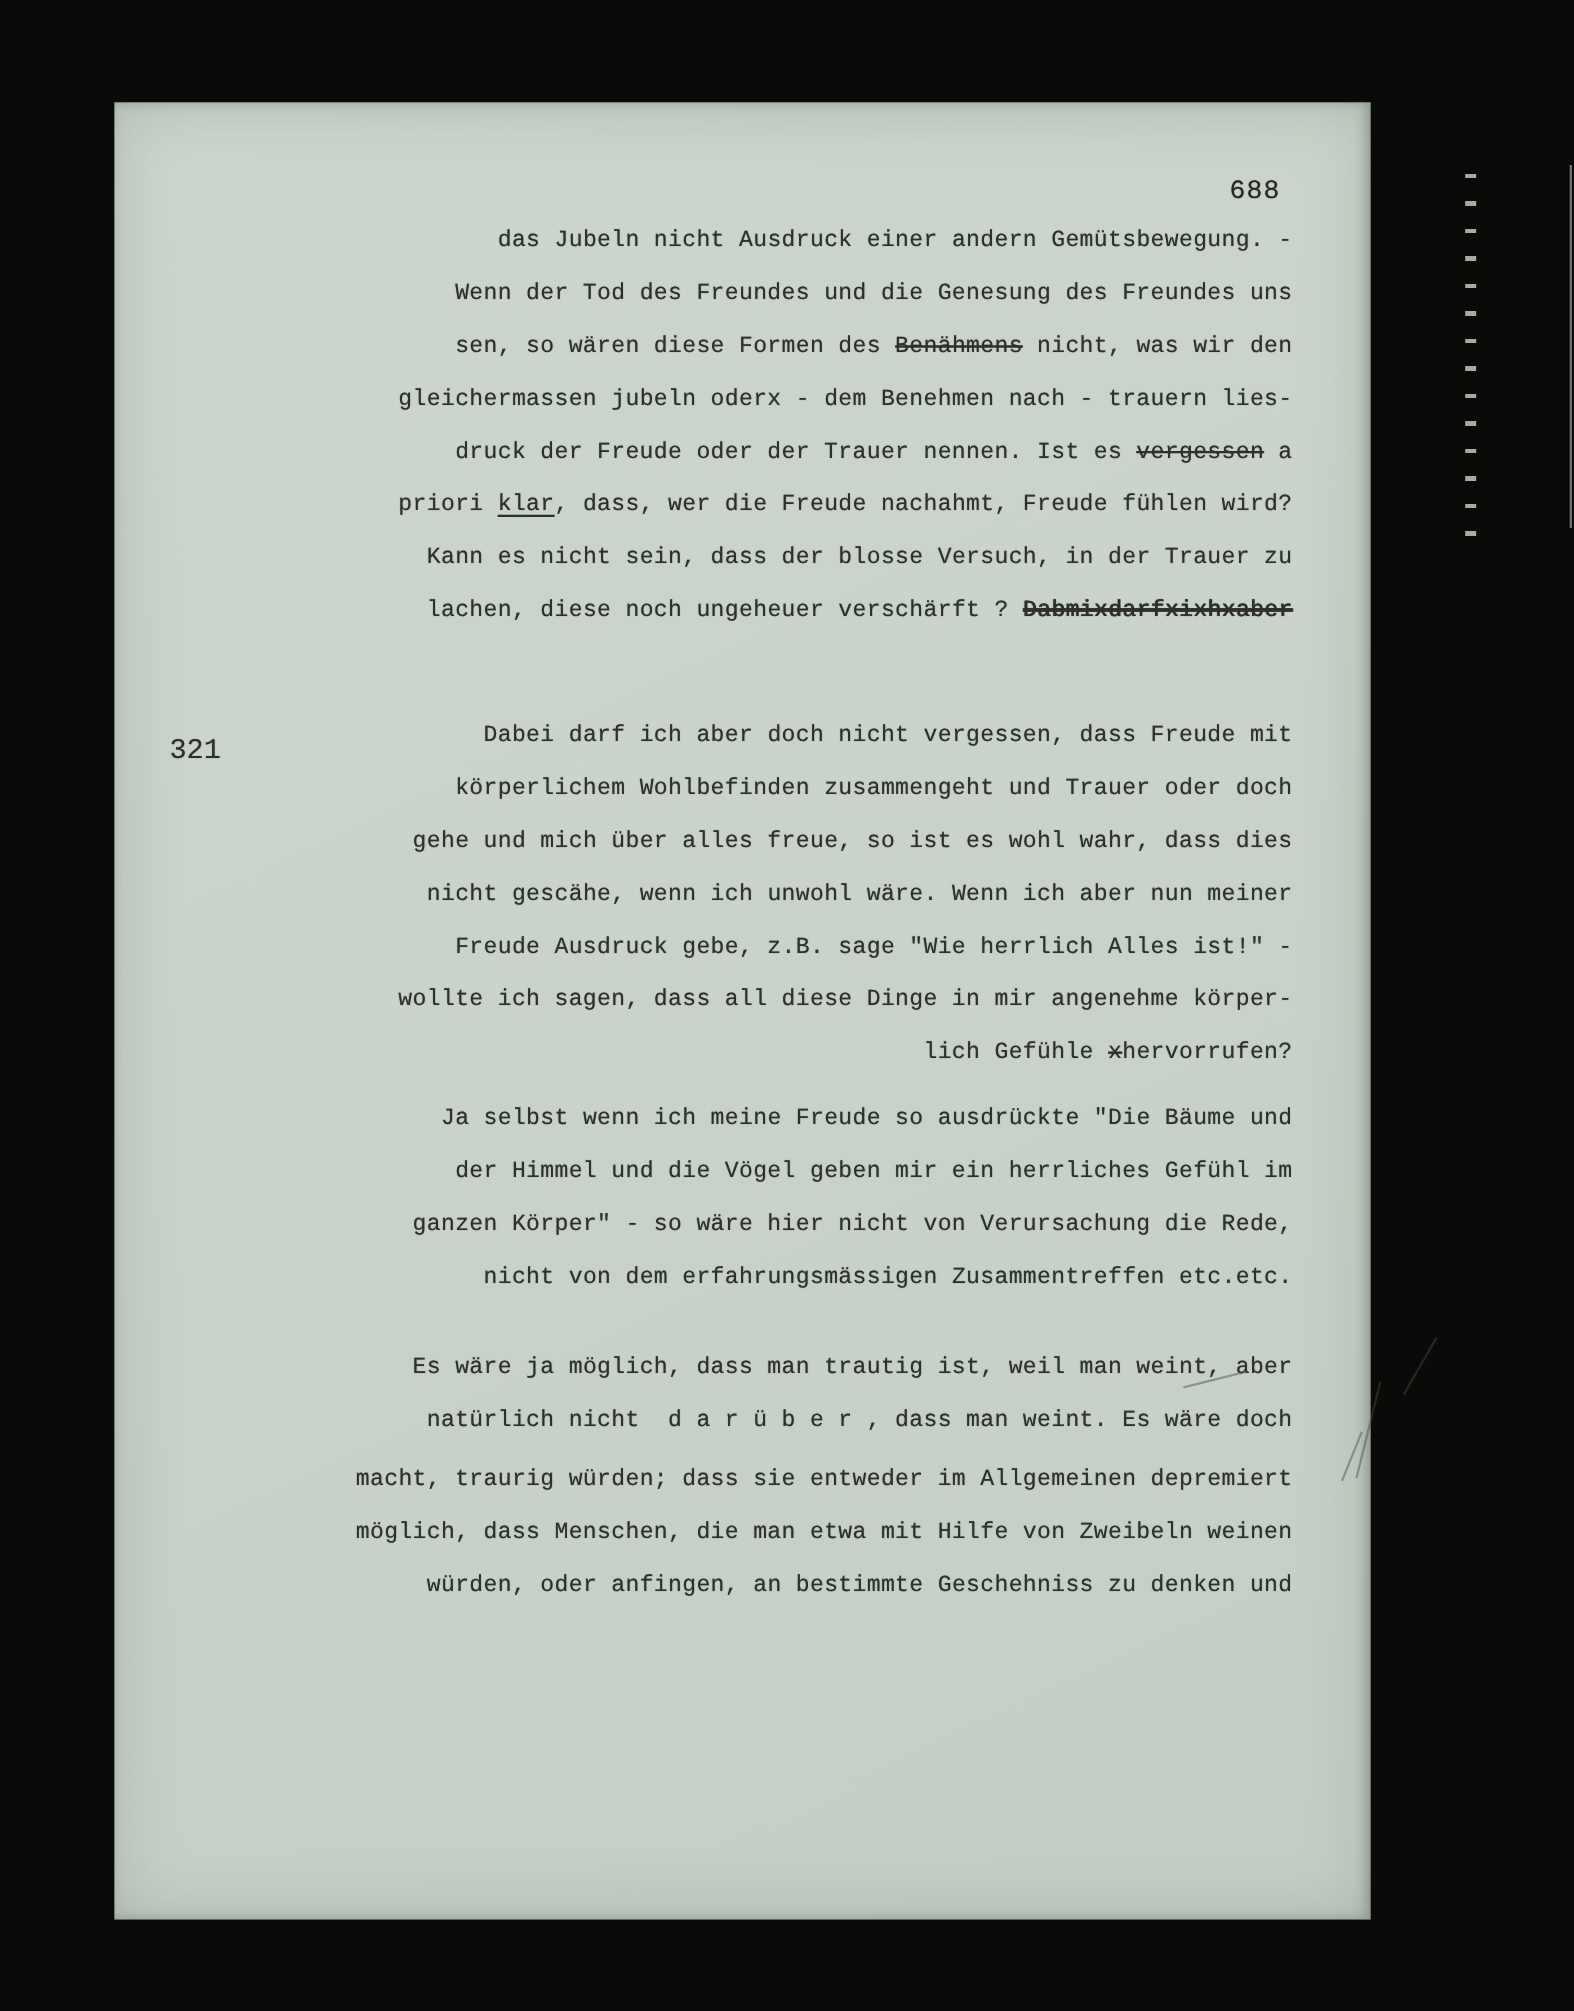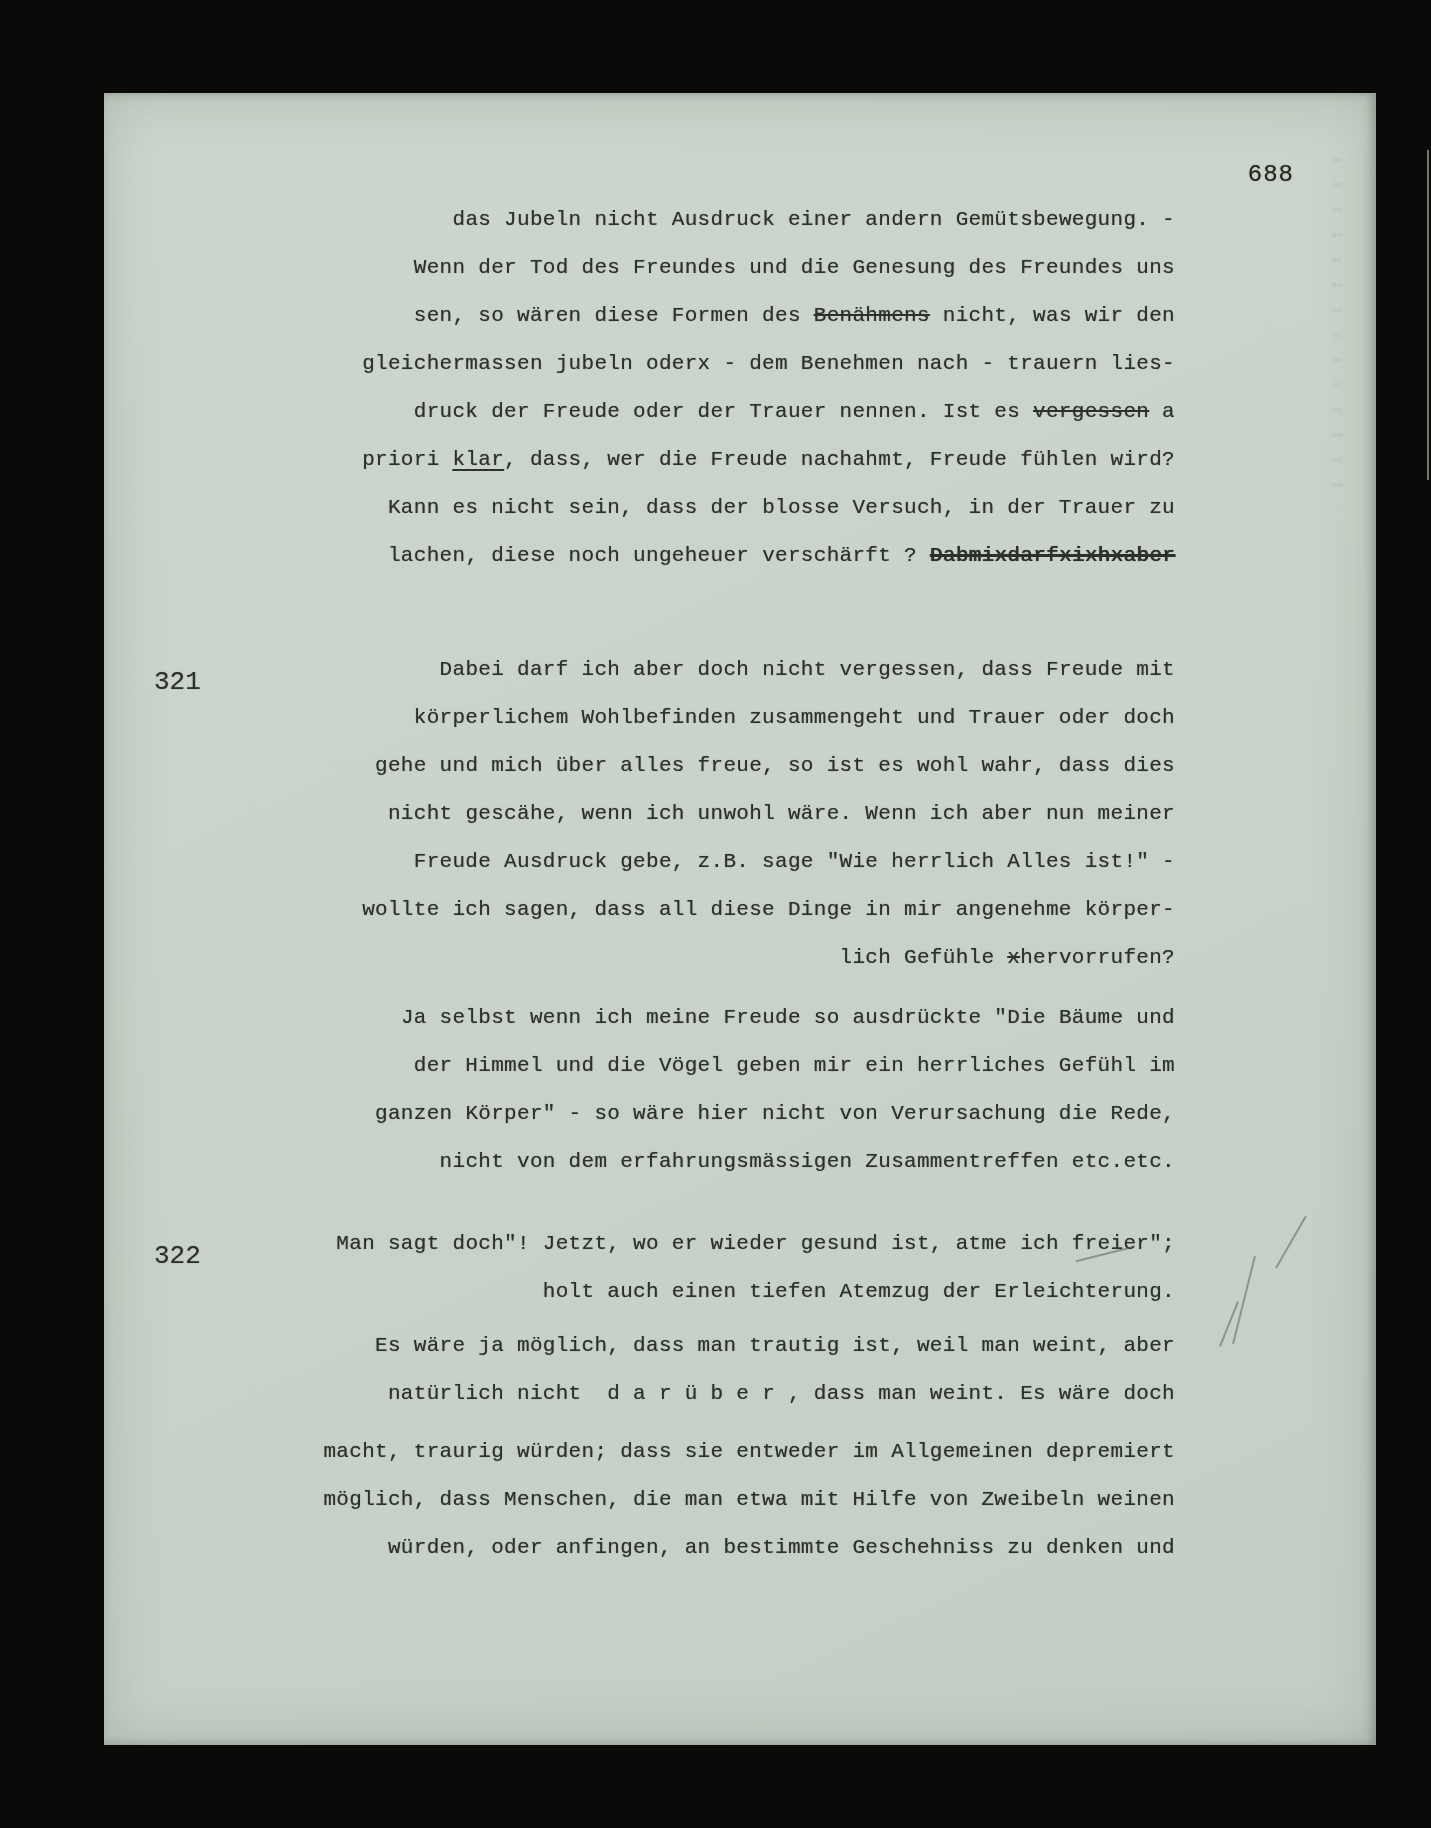--- a/index.html
+++ b/index.html
@@ -6,21 +6,21 @@
   body{
     width:1431px;height:1828px;
     background:#0a0a08;
     position:relative;
     overflow:hidden;
     font-family:"Liberation Mono","DejaVu Sans Mono",monospace;
   }
   .paper{
     position:absolute;
     left:104px;top:93px;
-    width:1272px;height:1652px;
+    width:1142px;height:1652px;
     background:linear-gradient(155deg,#ccd6cc 0%,#c9d3c9 45%,#c3cec4 100%);
     box-shadow:inset 0 0 60px rgba(90,105,90,0.25), inset -4px 0 10px rgba(60,70,60,0.35);
   }
   .page-number{
     position:absolute;
     top:68px;right:82px;
     font-size:24px;
     color:#26291f;
     letter-spacing:1px;
     text-shadow:0 0 1px rgba(20,22,16,0.55);
@@ -110,25 +110,20 @@
         <div class="line"><span>wollte ich sagen, dass all diese Dinge in mir angenehme körper-</span></div>
         <div class="line"><span>lich Gefühle </span><span class="strike">x</span><span>hervorrufen?</span></div>
       </div>
       <div class="block">
         <div class="line indent"><span>Ja selbst wenn ich meine Freude so ausdrückte "Die Bäume und</span></div>
         <div class="line"><span>der Himmel und die Vögel geben mir ein herrliches Gefühl im</span></div>
         <div class="line"><span>ganzen Körper" - so wäre hier nicht von Verursachung die Rede,</span></div>
         <div class="line"><span>nicht von dem erfahrungsmässigen Zusammentreffen etc.etc.</span></div>
       </div>
       <div class="block">
-        <span class="margin-number">322</span>
-        <div class="line indent"><span>Man sagt doch"! Jetzt, wo er wieder gesund ist, atme ich freier";</span></div>
-        <div class="line"><span>holt auch einen tiefen Atemzug der Erleichterung.</span></div>
-      </div>
-      <div class="block">
         <div class="line indent"><span>Es wäre ja möglich, dass man trautig ist, weil man weint, aber</span></div>
         <div class="line"><span>natürlich nicht  d a r ü b e r , dass man weint. Es wäre doch</span></div>
       </div>
       <div class="block">
         <div class="line"><span>macht, traurig würden; dass sie entweder im Allgemeinen depremiert</span></div>
         <div class="line"><span>möglich, dass Menschen, die man etwa mit Hilfe von Zweibeln weinen</span></div>
         <div class="line"><span>würden, oder anfingen, an bestimmte Geschehniss zu denken und</span></div>
       </div>
     </div>
 </div>

